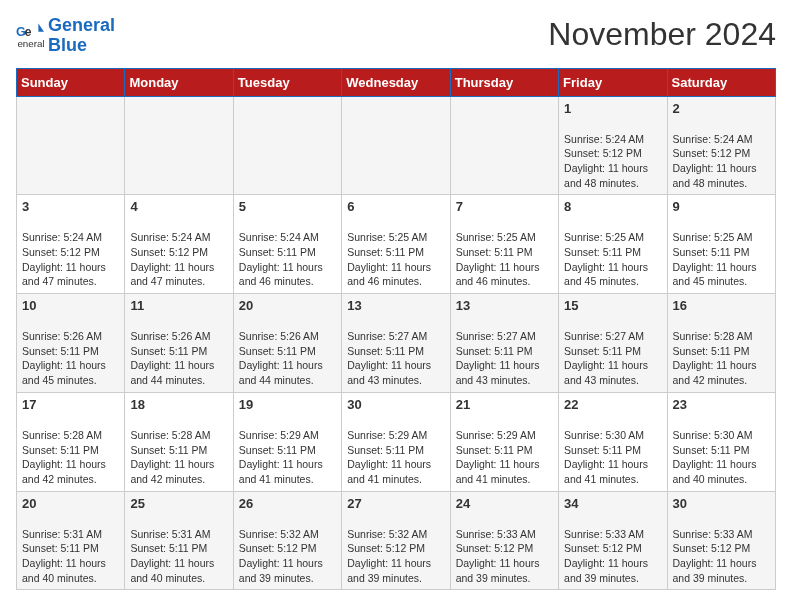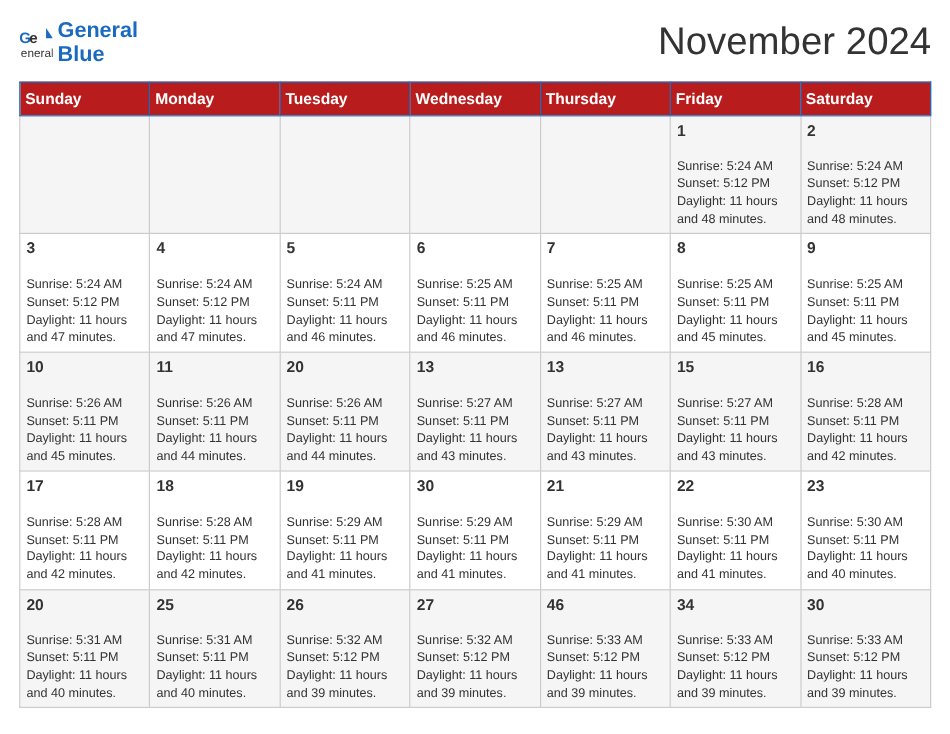--- a/index.html
+++ b/index.html
@@ -243,21 +243,21 @@
         </td>
         <td>
           <span class="day-num">26</span>
           <div class="day-info">Sunrise: 5:32 AM<br>Sunset: 5:12 PM<br>Daylight: 11 hours<br>and 39 minutes.</div>
         </td>
         <td>
           <span class="day-num">27</span>
           <div class="day-info">Sunrise: 5:32 AM<br>Sunset: 5:12 PM<br>Daylight: 11 hours<br>and 39 minutes.</div>
         </td>
         <td>
-          <span class="day-num">46</span>
+          <span class="day-num">24</span>
           <div class="day-info">Sunrise: 5:33 AM<br>Sunset: 5:12 PM<br>Daylight: 11 hours<br>and 39 minutes.</div>
         </td>
         <td>
           <span class="day-num">34</span>
           <div class="day-info">Sunrise: 5:33 AM<br>Sunset: 5:12 PM<br>Daylight: 11 hours<br>and 39 minutes.</div>
         </td>
         <td>
           <span class="day-num">30</span>
           <div class="day-info">Sunrise: 5:33 AM<br>Sunset: 5:12 PM<br>Daylight: 11 hours<br>and 39 minutes.</div>
         </td>

